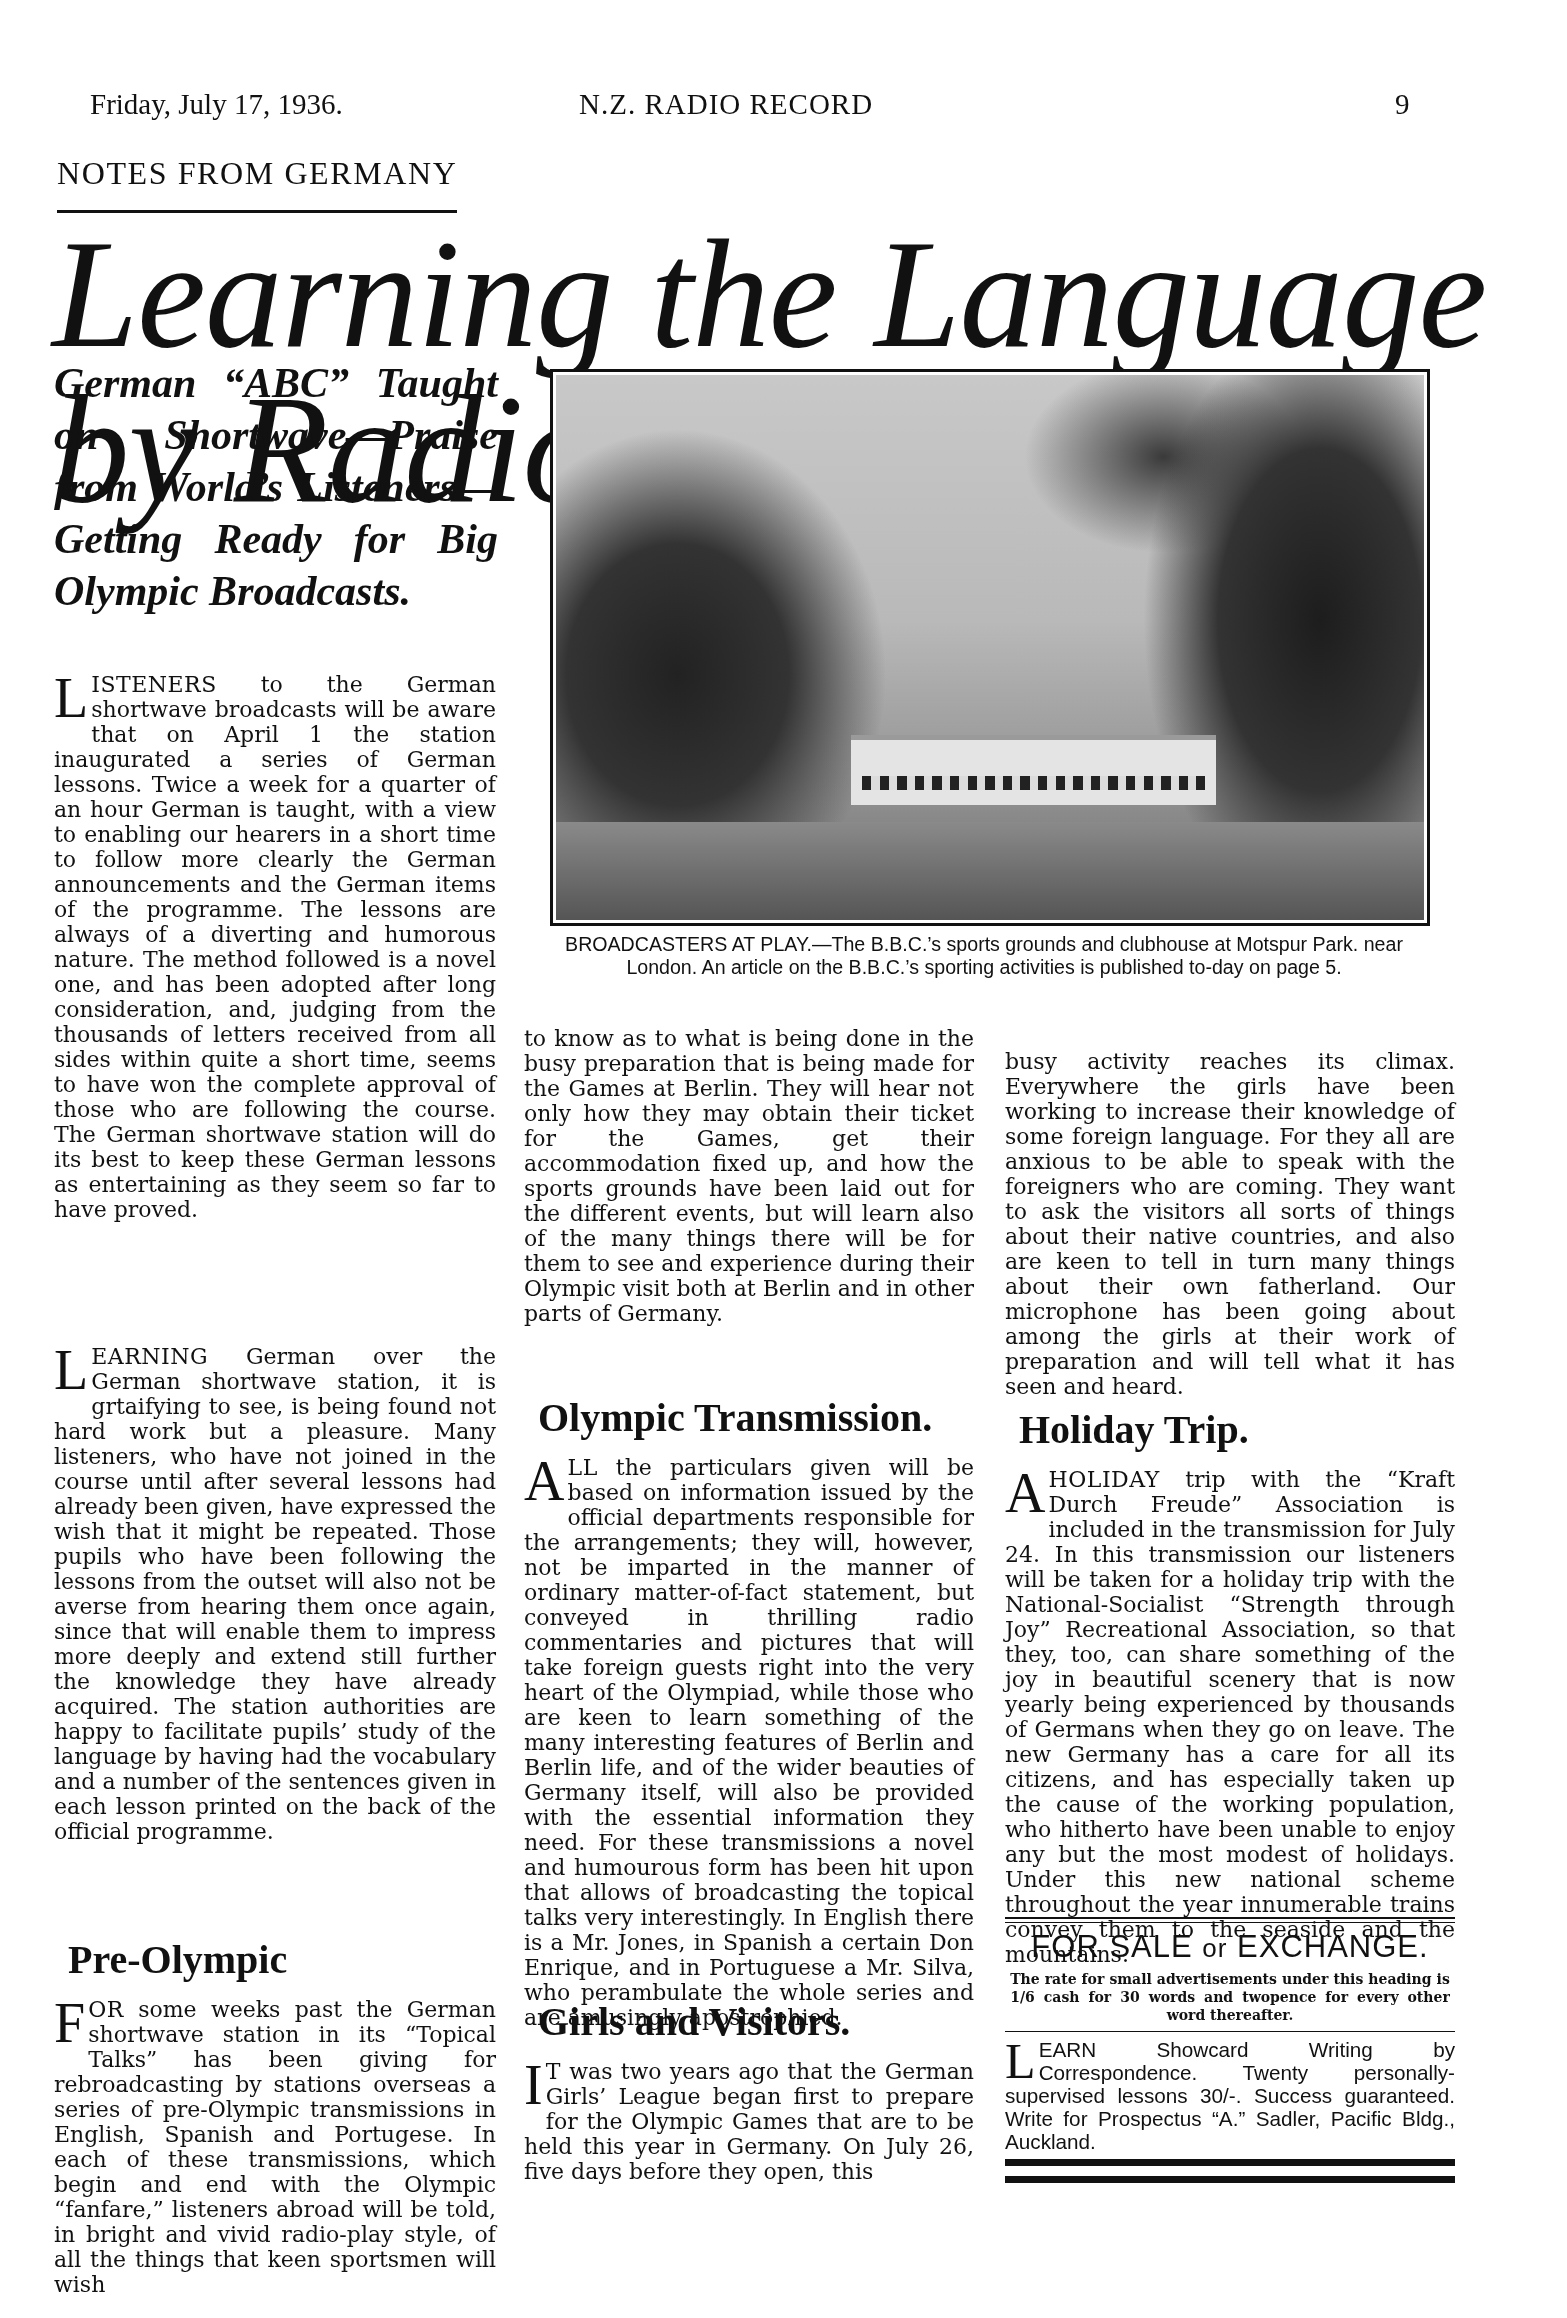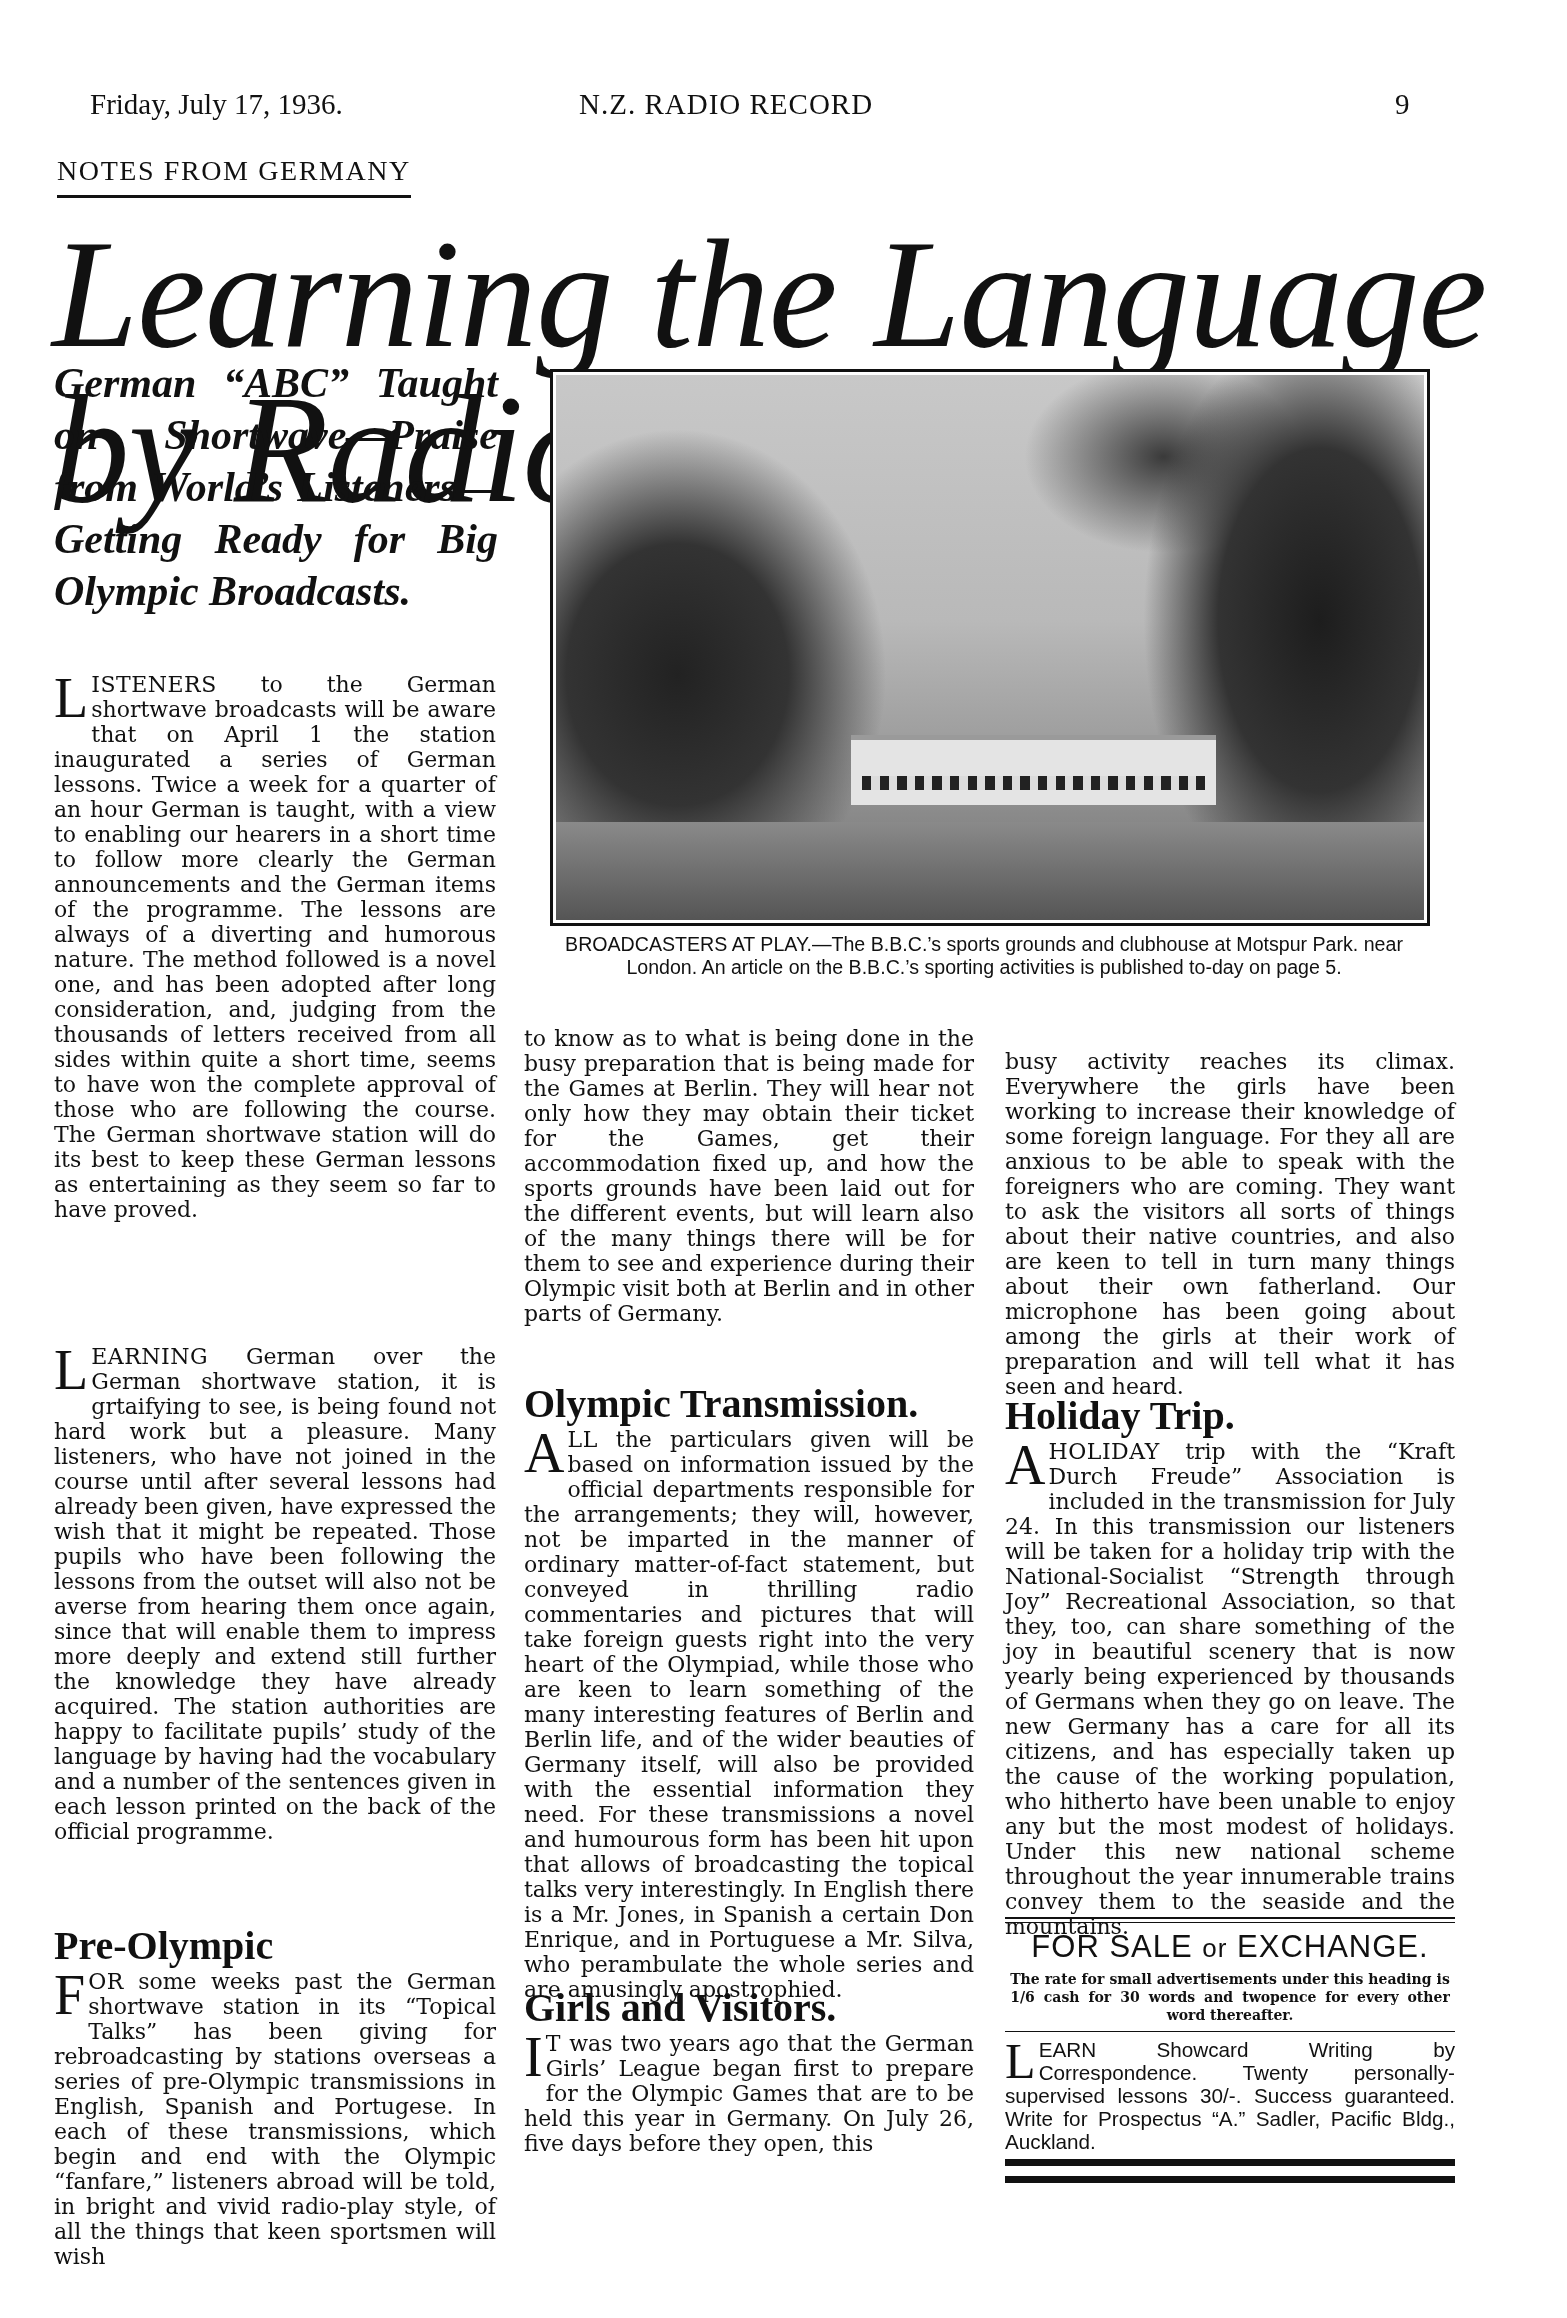--- a/index.html
+++ b/index.html
@@ -2,31 +2,31 @@
 <html style="font-size:8.3px"><head>
 <meta charset="utf-8">
 <style>
   html, body { margin:0; padding:0; background:#ffffff; }
   body { width:1568px; height:2319px; position:relative; overflow:hidden; color:#111; font-family:"DejaVu Serif", serif; }
   .abs { position:absolute; }
   .masthead { top:88px; left:0; width:1568px; height:47px; font-family:"Liberation Serif", serif; font-size:29px;text-align:center; }
   .masthead .date { position:absolute; left:90px; top:0; }
   .masthead .paper { position:absolute; left:579px; top:0; letter-spacing:1px;font-family:Liberation Serif, serif; }
   .masthead .page { position:absolute; left:1395px; top:0; }
-  .section-label { top:155px; left:57px; font-family:"Liberation Serif", serif; font-size:28px; letter-spacing:1.6px; padding-bottom:8px; border-bottom:3.1px solid #111; }
+  .section-label { top:155px; left:57px; font-family:"Liberation Serif", serif; font-size:32px; letter-spacing:1.6px; padding-bottom:18px; border-bottom:3.1px solid #111; }
   .headline { top:217px; left:52px; font-family:"Liberation Serif", serif; font-style:italic; font-size:155px; line-height:1; letter-spacing:-1px; }
   .deck { top:357px; left:54px; width:444px; font-family:"Liberation Serif", serif; font-style:italic; font-weight:bold; font-size:42px; line-height:52px; text-align:justify; text-align-last:left; }
   .col { position:absolute; font-family:"DejaVu Serif", serif; font-size:22px; line-height:25px; text-align:justify; hyphens:none; }
   .col1 { left:54px; width:442px; }
   .col2 { left:524px; width:450px; }
   .col3 { left:1005px; width:450px; }
   .para { margin:0; }
   .drop { float:left; font-family:"Liberation Serif", serif; font-size:56px; line-height:47px; margin:3.1px 3.1px 0 0; }
   .lead-caps { letter-spacing:0.5px; }
-  .subhead { font-family:"Liberation Serif", serif; font-size:40px; line-height:47px; margin:0; }
+  .subhead { font-family:"Liberation Serif", serif; font-size:40px; line-height:47px; margin:14px; }
   .photo-frame { left:550px; top:369px; width:868px; height:545px; border:3.1px solid #111; padding:3.1px; background:#fff; }
   .photo { width:100%; height:100%; position:relative; overflow:hidden;
     background:
       radial-gradient(ellipse 32% 60% at 14% 55%, #222 0%, #333 40%, rgba(60,60,60,0) 75%),
       radial-gradient(ellipse 26% 70% at 88% 45%, #1d1d1d 0%, #333 45%, rgba(60,60,60,0) 78%),
       radial-gradient(ellipse 20% 22% at 70% 15%, #3a3a3a 0%, rgba(80,80,80,0) 80%),
       linear-gradient(180deg, #c8c8c8 0%, #b9b9b9 45%, #9a9a9a 70%, #6d6d6d 100%); }
   .photo .building { position:absolute; left:34%; top:66%; width:42%; height:12%; background:#e4e4e4; border-top:5.2px solid #9a9a9a; }
   .photo .building::after { content:""; position:absolute; left:3%; right:3%; top:55%; height:22%; background:repeating-linear-gradient(90deg,#222 0 9.3px,#dcdcdc 9.3px 17.6px); }
   .photo .ground { position:absolute; left:0; right:0; bottom:0; height:18%; background:linear-gradient(180deg,#8a8a8a,#555); }

